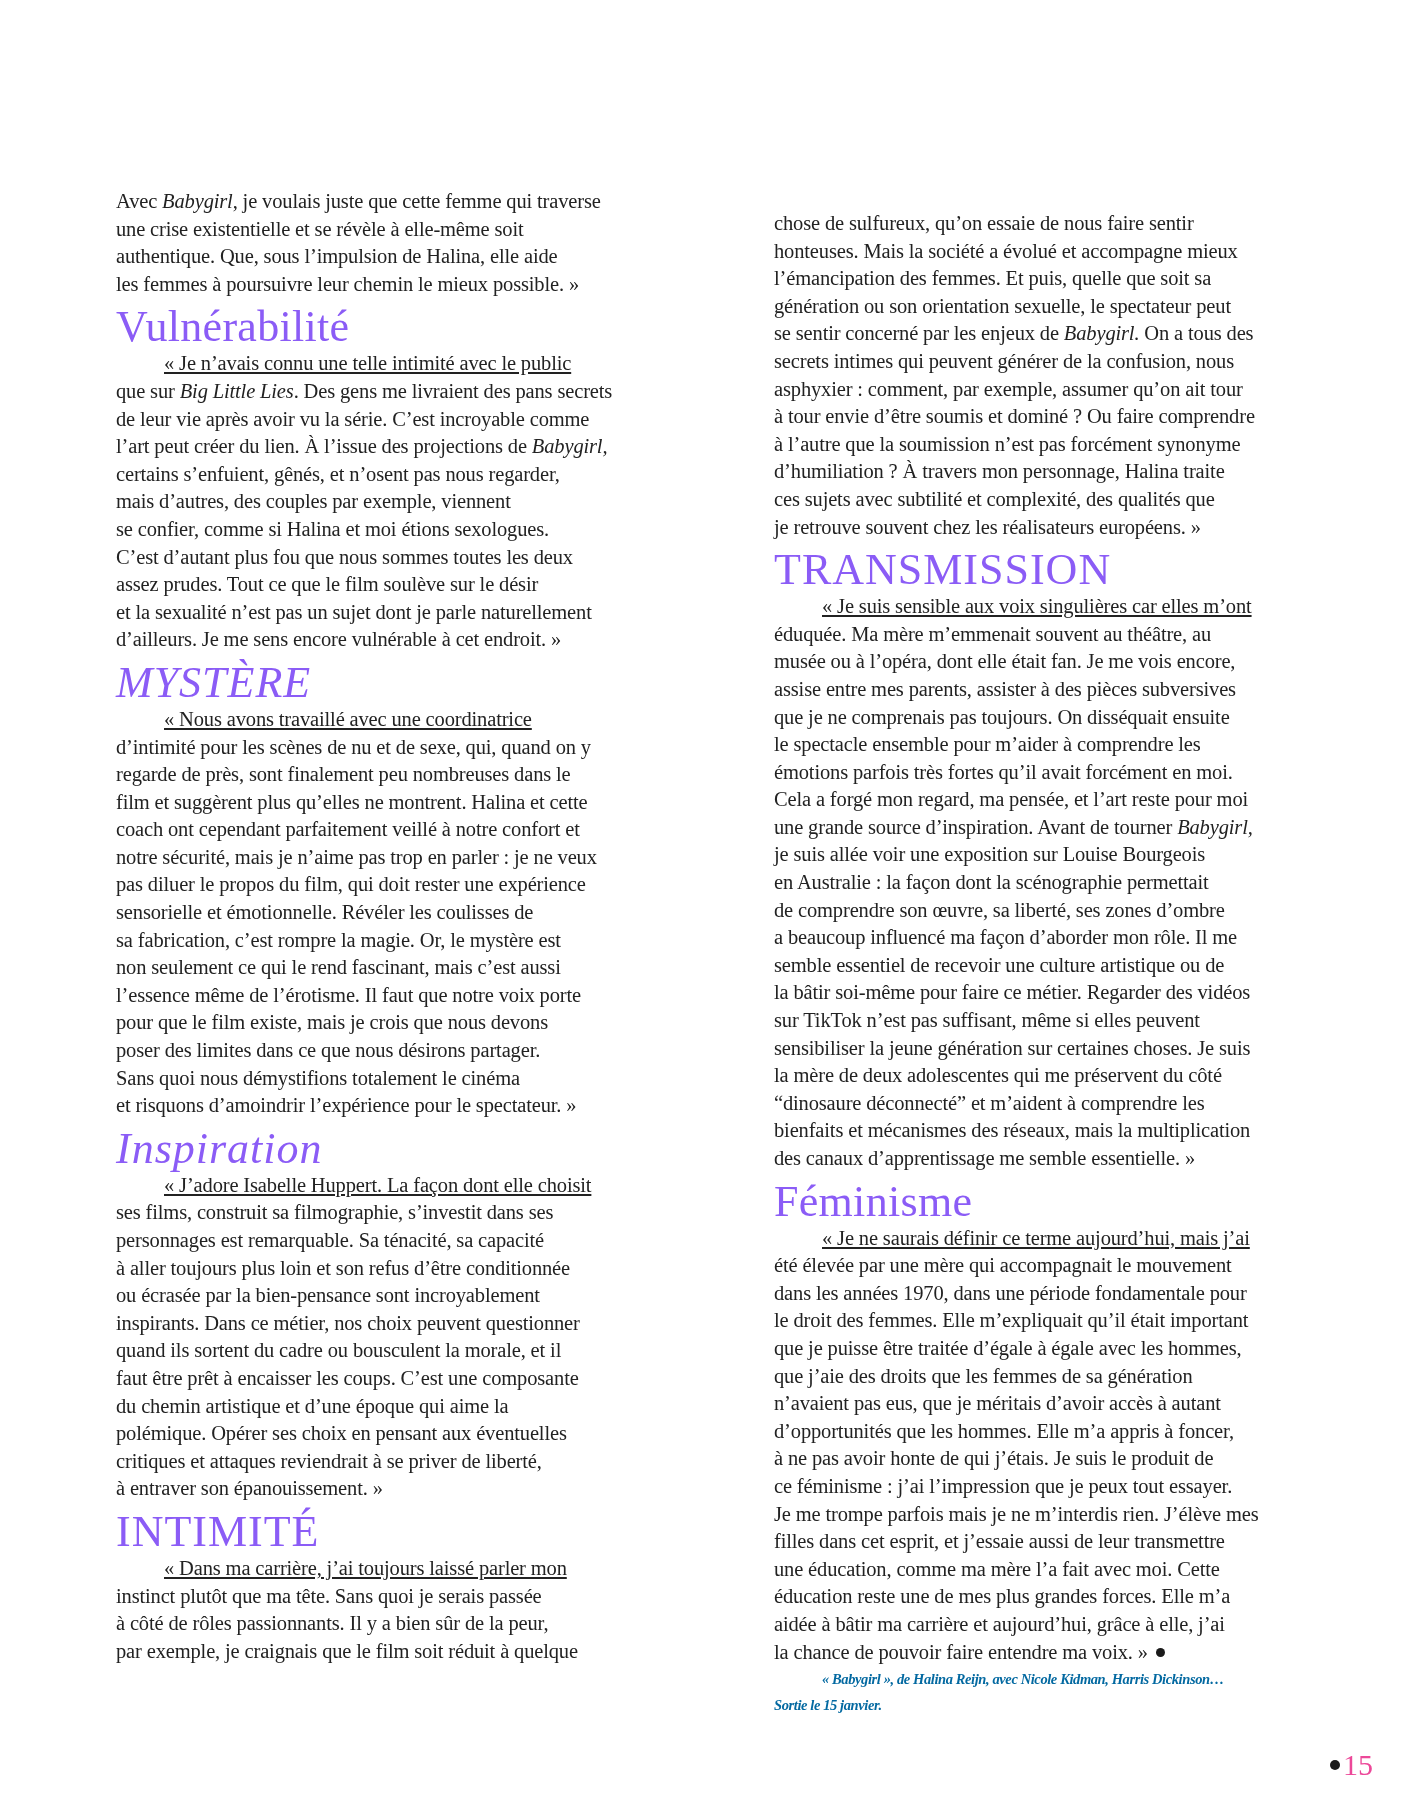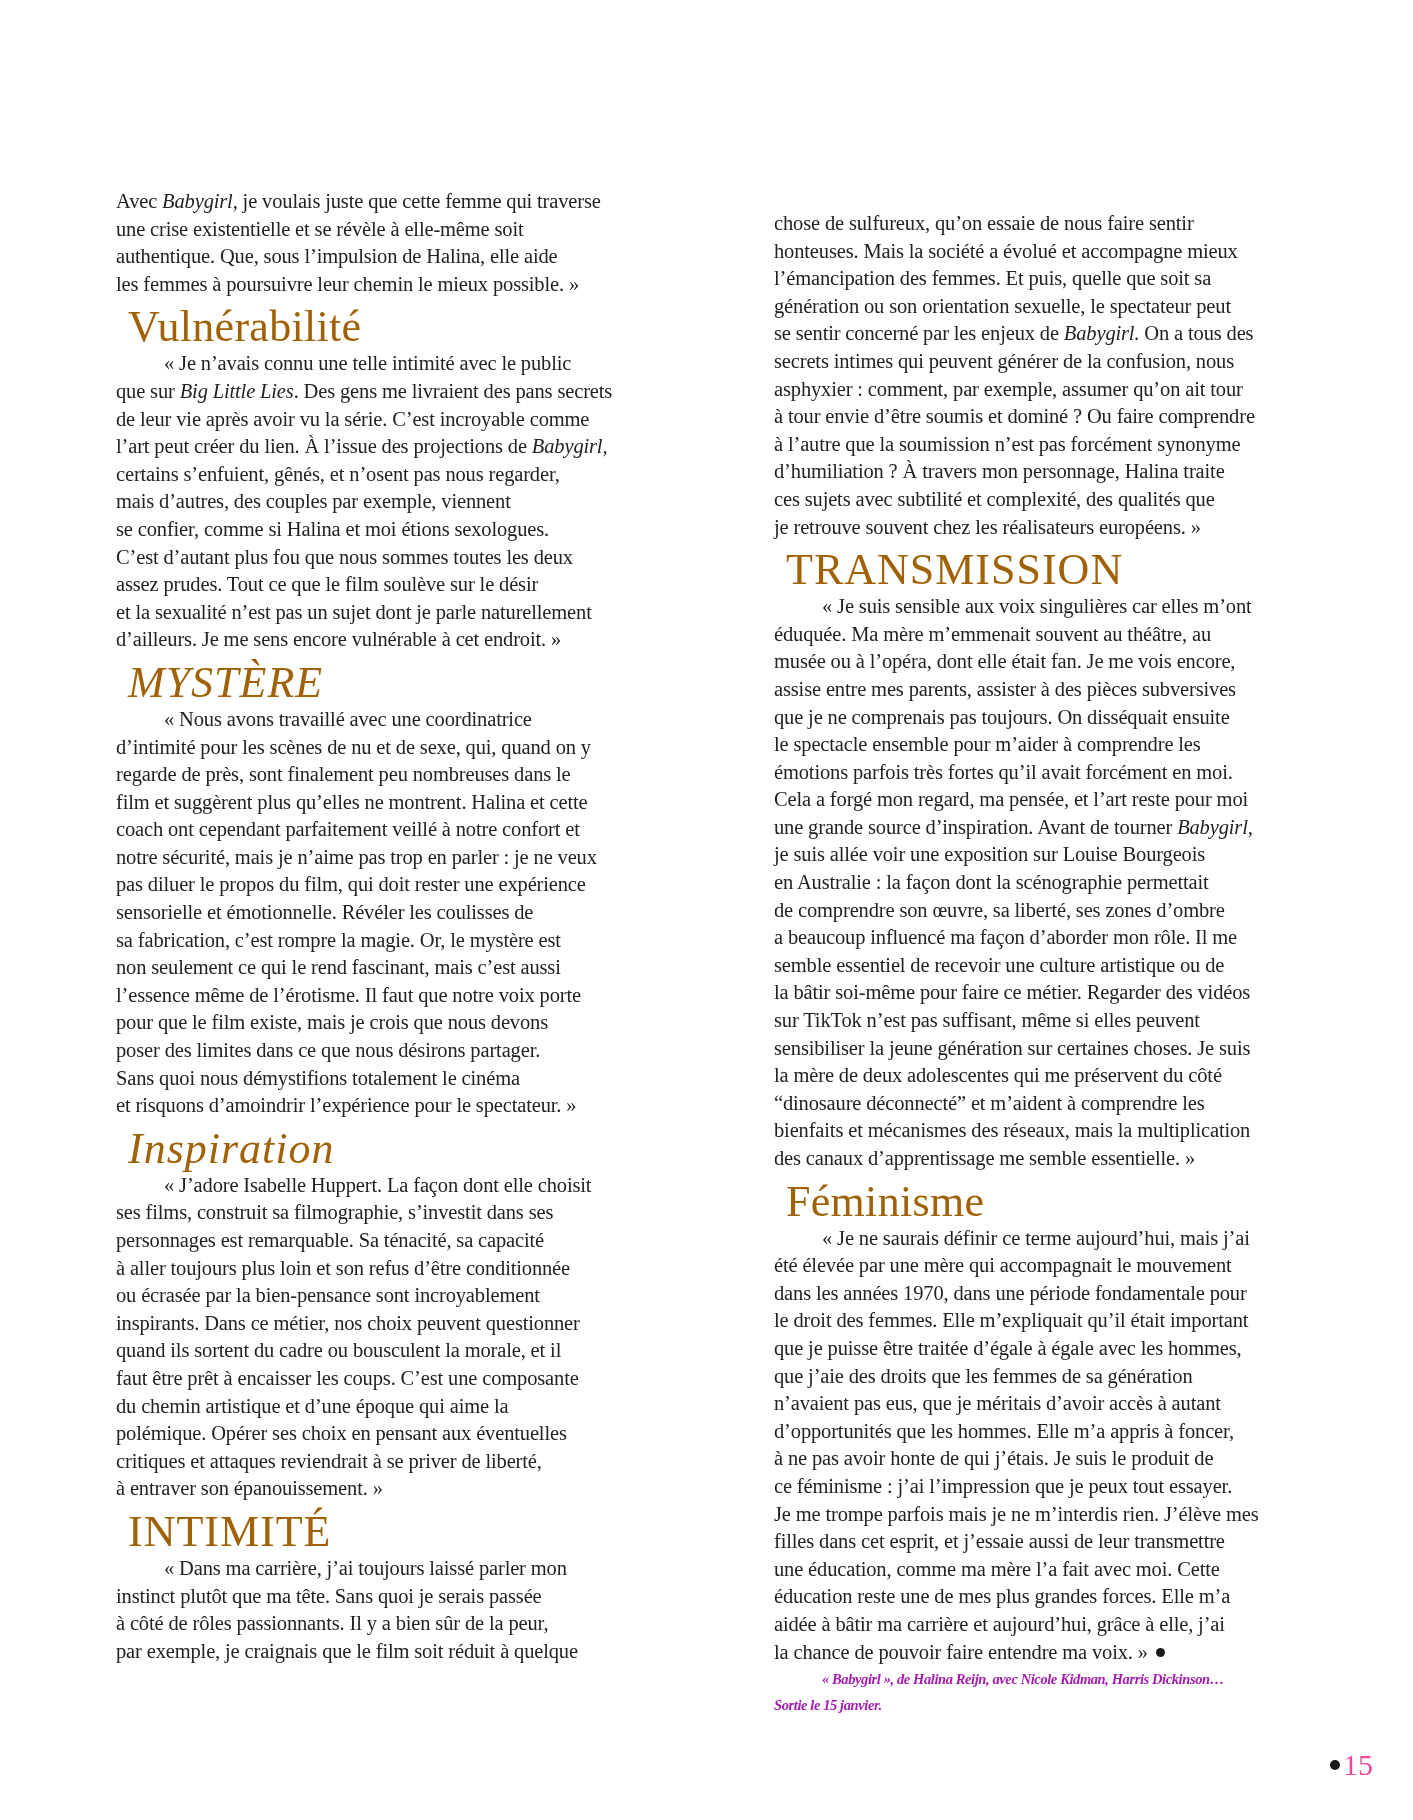--- a/index.html
+++ b/index.html
@@ -2,27 +2,27 @@
 <html><head>
 <meta charset="utf-8">
 <style>
   html, body { margin: 0; padding: 0; background: #ffffff; }
   body { width: 1413px; height: 1820px; position: relative; overflow: hidden; color: #1f1f1f; }
   .page { position: absolute; inset: 0; }
   .col { position: absolute; top: 188px; width: 560px; font-family: "Liberation Serif", "DejaVu Serif", serif; }
   .col-left { left: 116px; }
   .col-right { left: 774px; top: 210px; width: 555px; }
   .line { font-size: 20.5px; line-height: 27.6px; white-space: nowrap; letter-spacing: -0.15px; color: #222; }
-  .line.indent { padding-left: 48px; }
+  .line.indent { padding-left: 48px; text-decoration: underline; }
   .line i, .line em { font-style: italic; }
-  .heading { font-family: "Liberation Serif", "DejaVu Serif", serif; color: #a16207; white-space: nowrap; font-weight: normal; margin: 12px; }
+  .heading { font-family: "Liberation Serif", "DejaVu Serif", serif; color: #8b5cf6; white-space: nowrap; font-weight: normal; margin: 0; }
   .h-serif { font-size: 44px; line-height: 50px; margin-top: 4px; margin-bottom: -2px; letter-spacing: 0.3px; }
   .h-italic { font-size: 44px; line-height: 50px; font-style: italic; margin-top: 4px; margin-bottom: -2px; letter-spacing: 1px; }
   .h-caps { font-size: 44px; line-height: 50px; letter-spacing: 1px; margin-top: 4px; margin-bottom: -2px; }
-  .caption { font-family: "Liberation Serif", "DejaVu Serif", serif; font-style: italic; font-weight: bold; font-size: 14.5px; line-height: 26px; letter-spacing: -0.4px; color: #a21caf; white-space: nowrap; }
+  .caption { font-family: "Liberation Serif", "DejaVu Serif", serif; font-style: italic; font-weight: bold; font-size: 14.5px; line-height: 26px; letter-spacing: -0.4px; color: #0369a1; white-space: nowrap; }
   .caption.indent { padding-left: 48px; }
   .folio { position: absolute; left: 1330px; top: 1748px; font-family: "Liberation Serif", "DejaVu Serif", serif; font-size: 30px; color: #ec4899; display: flex; align-items: center; gap: 3px; }
   .folio .dot { width: 10px; height: 10px; border-radius: 50%; background: #1a1a1a; display: inline-block; }
   .end-dot { display: inline-block; width: 9px; height: 9px; border-radius: 50%; background: #1a1a1a; margin-left: 8px; vertical-align: middle; position: relative; top: -1px; }
 </style>
 </head>
 <body>
 
 <div class="page">
   <div class="col col-left" id="col-left">

